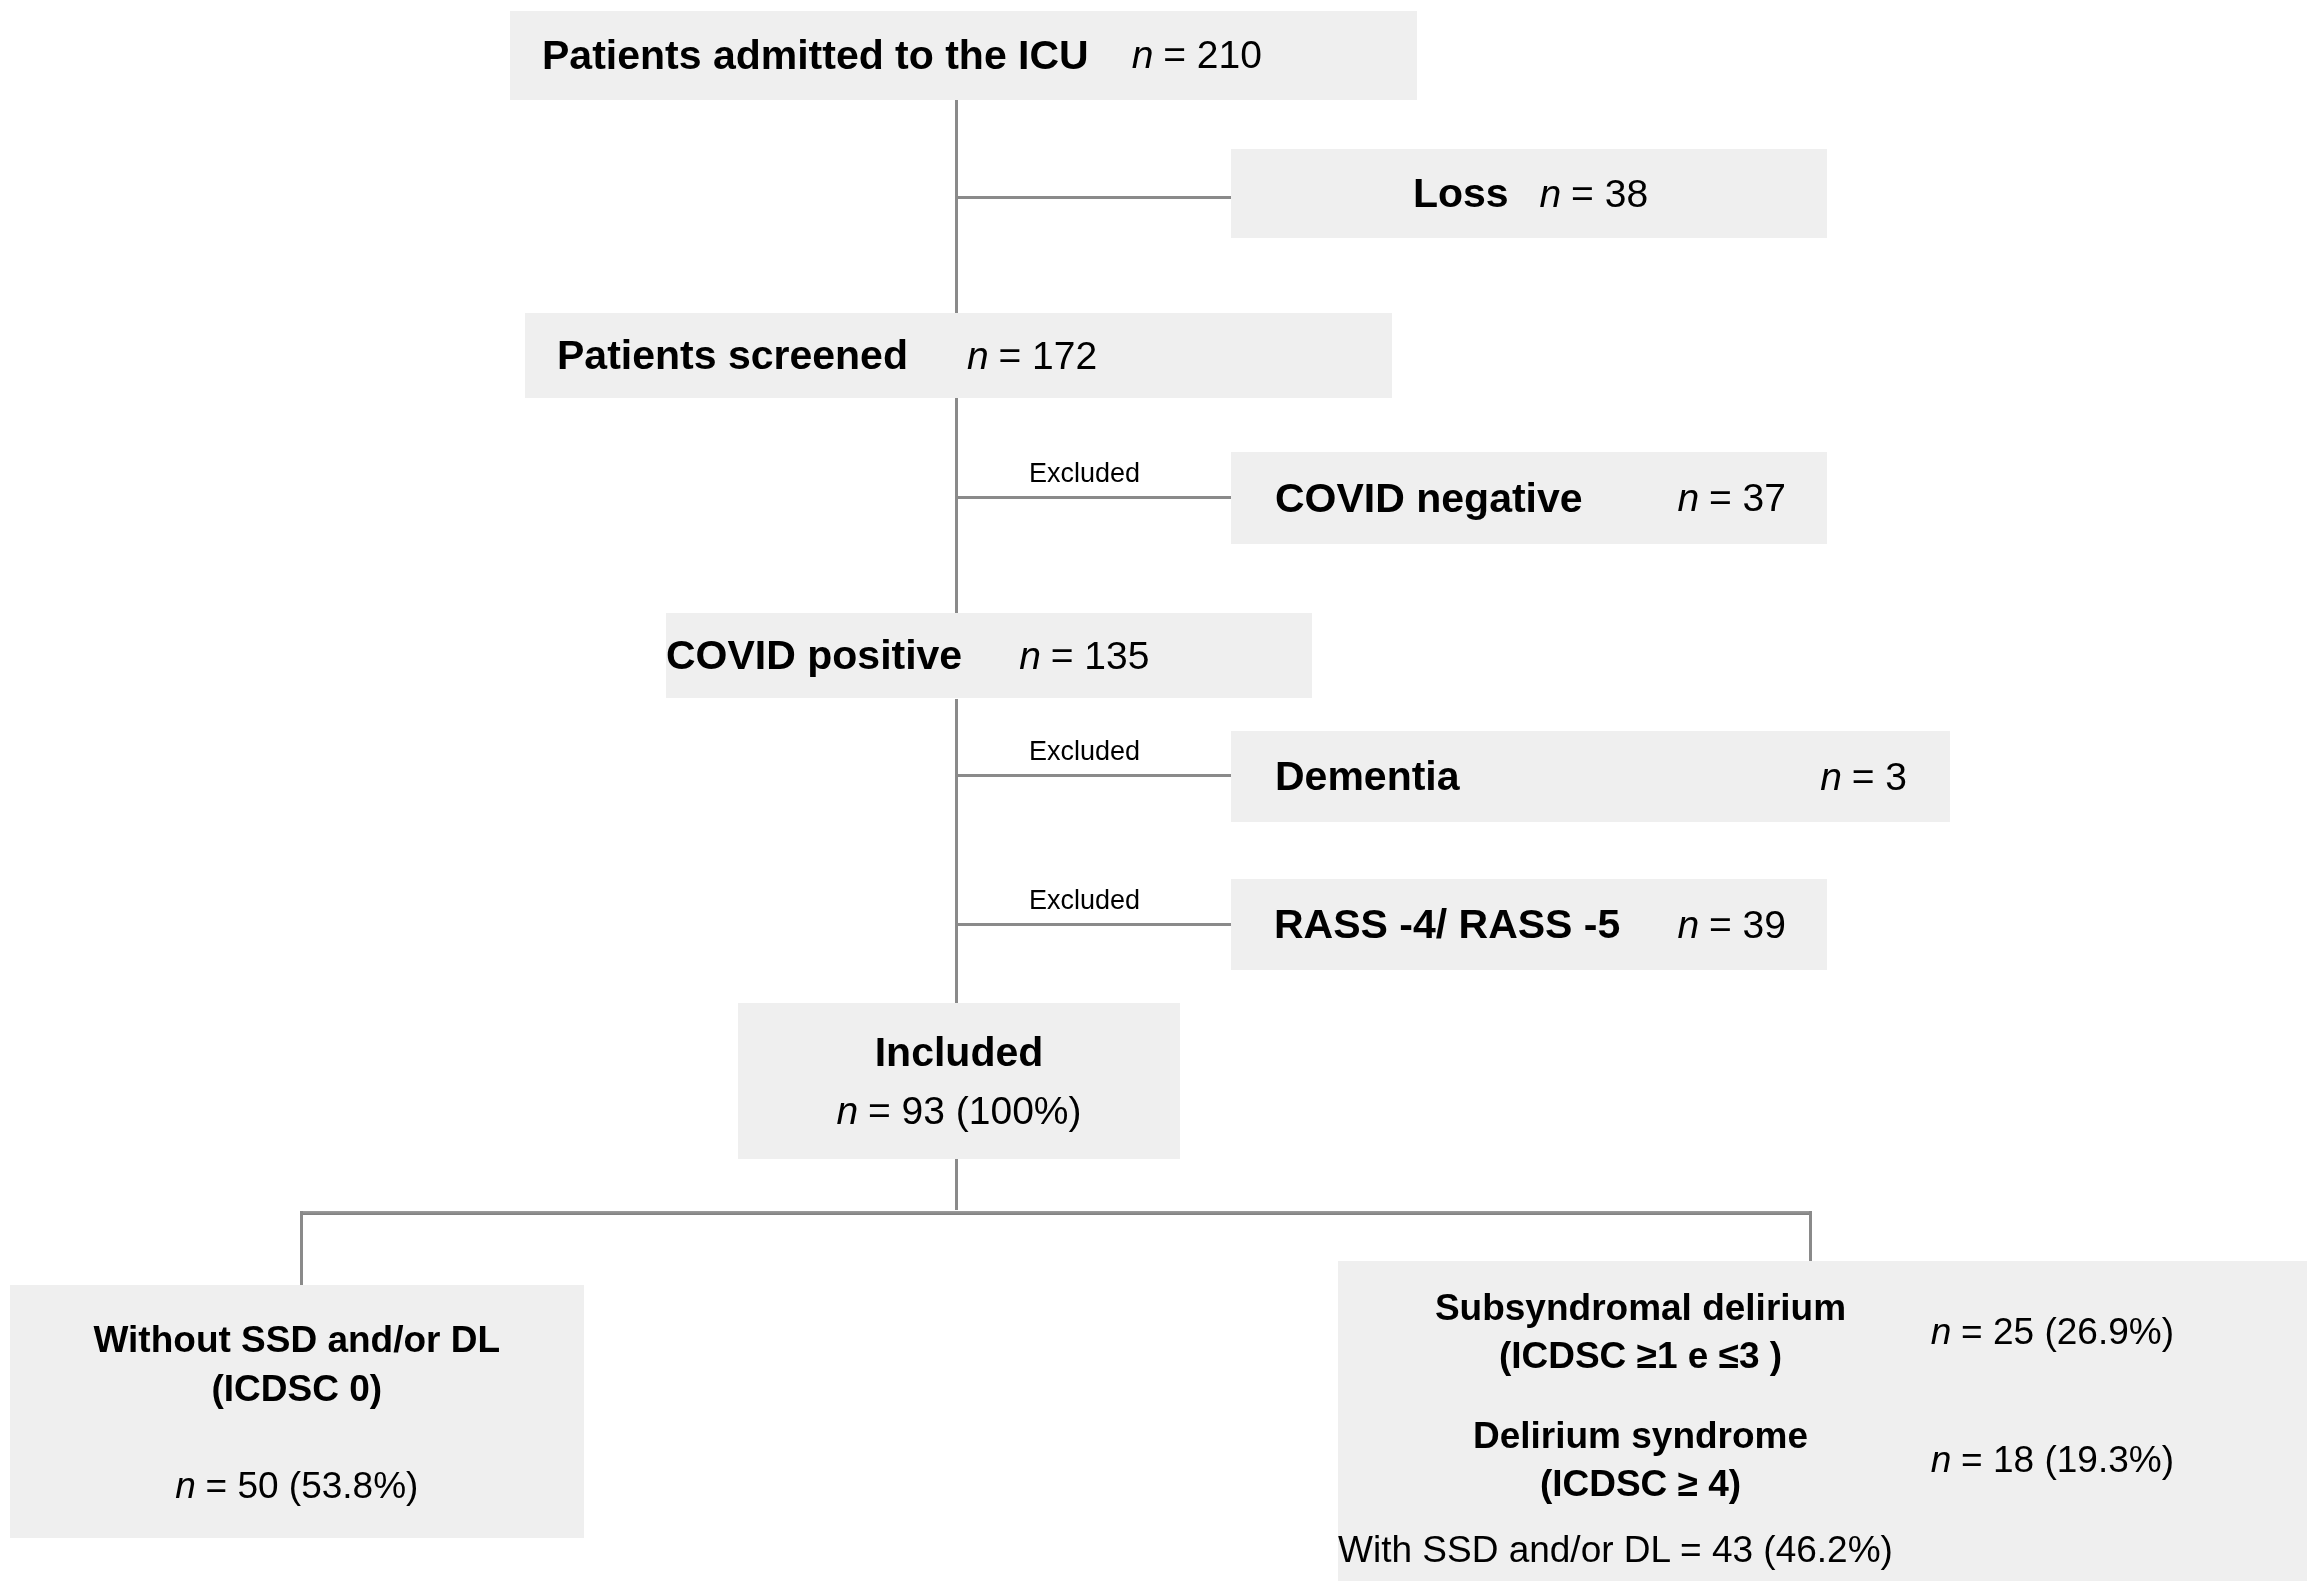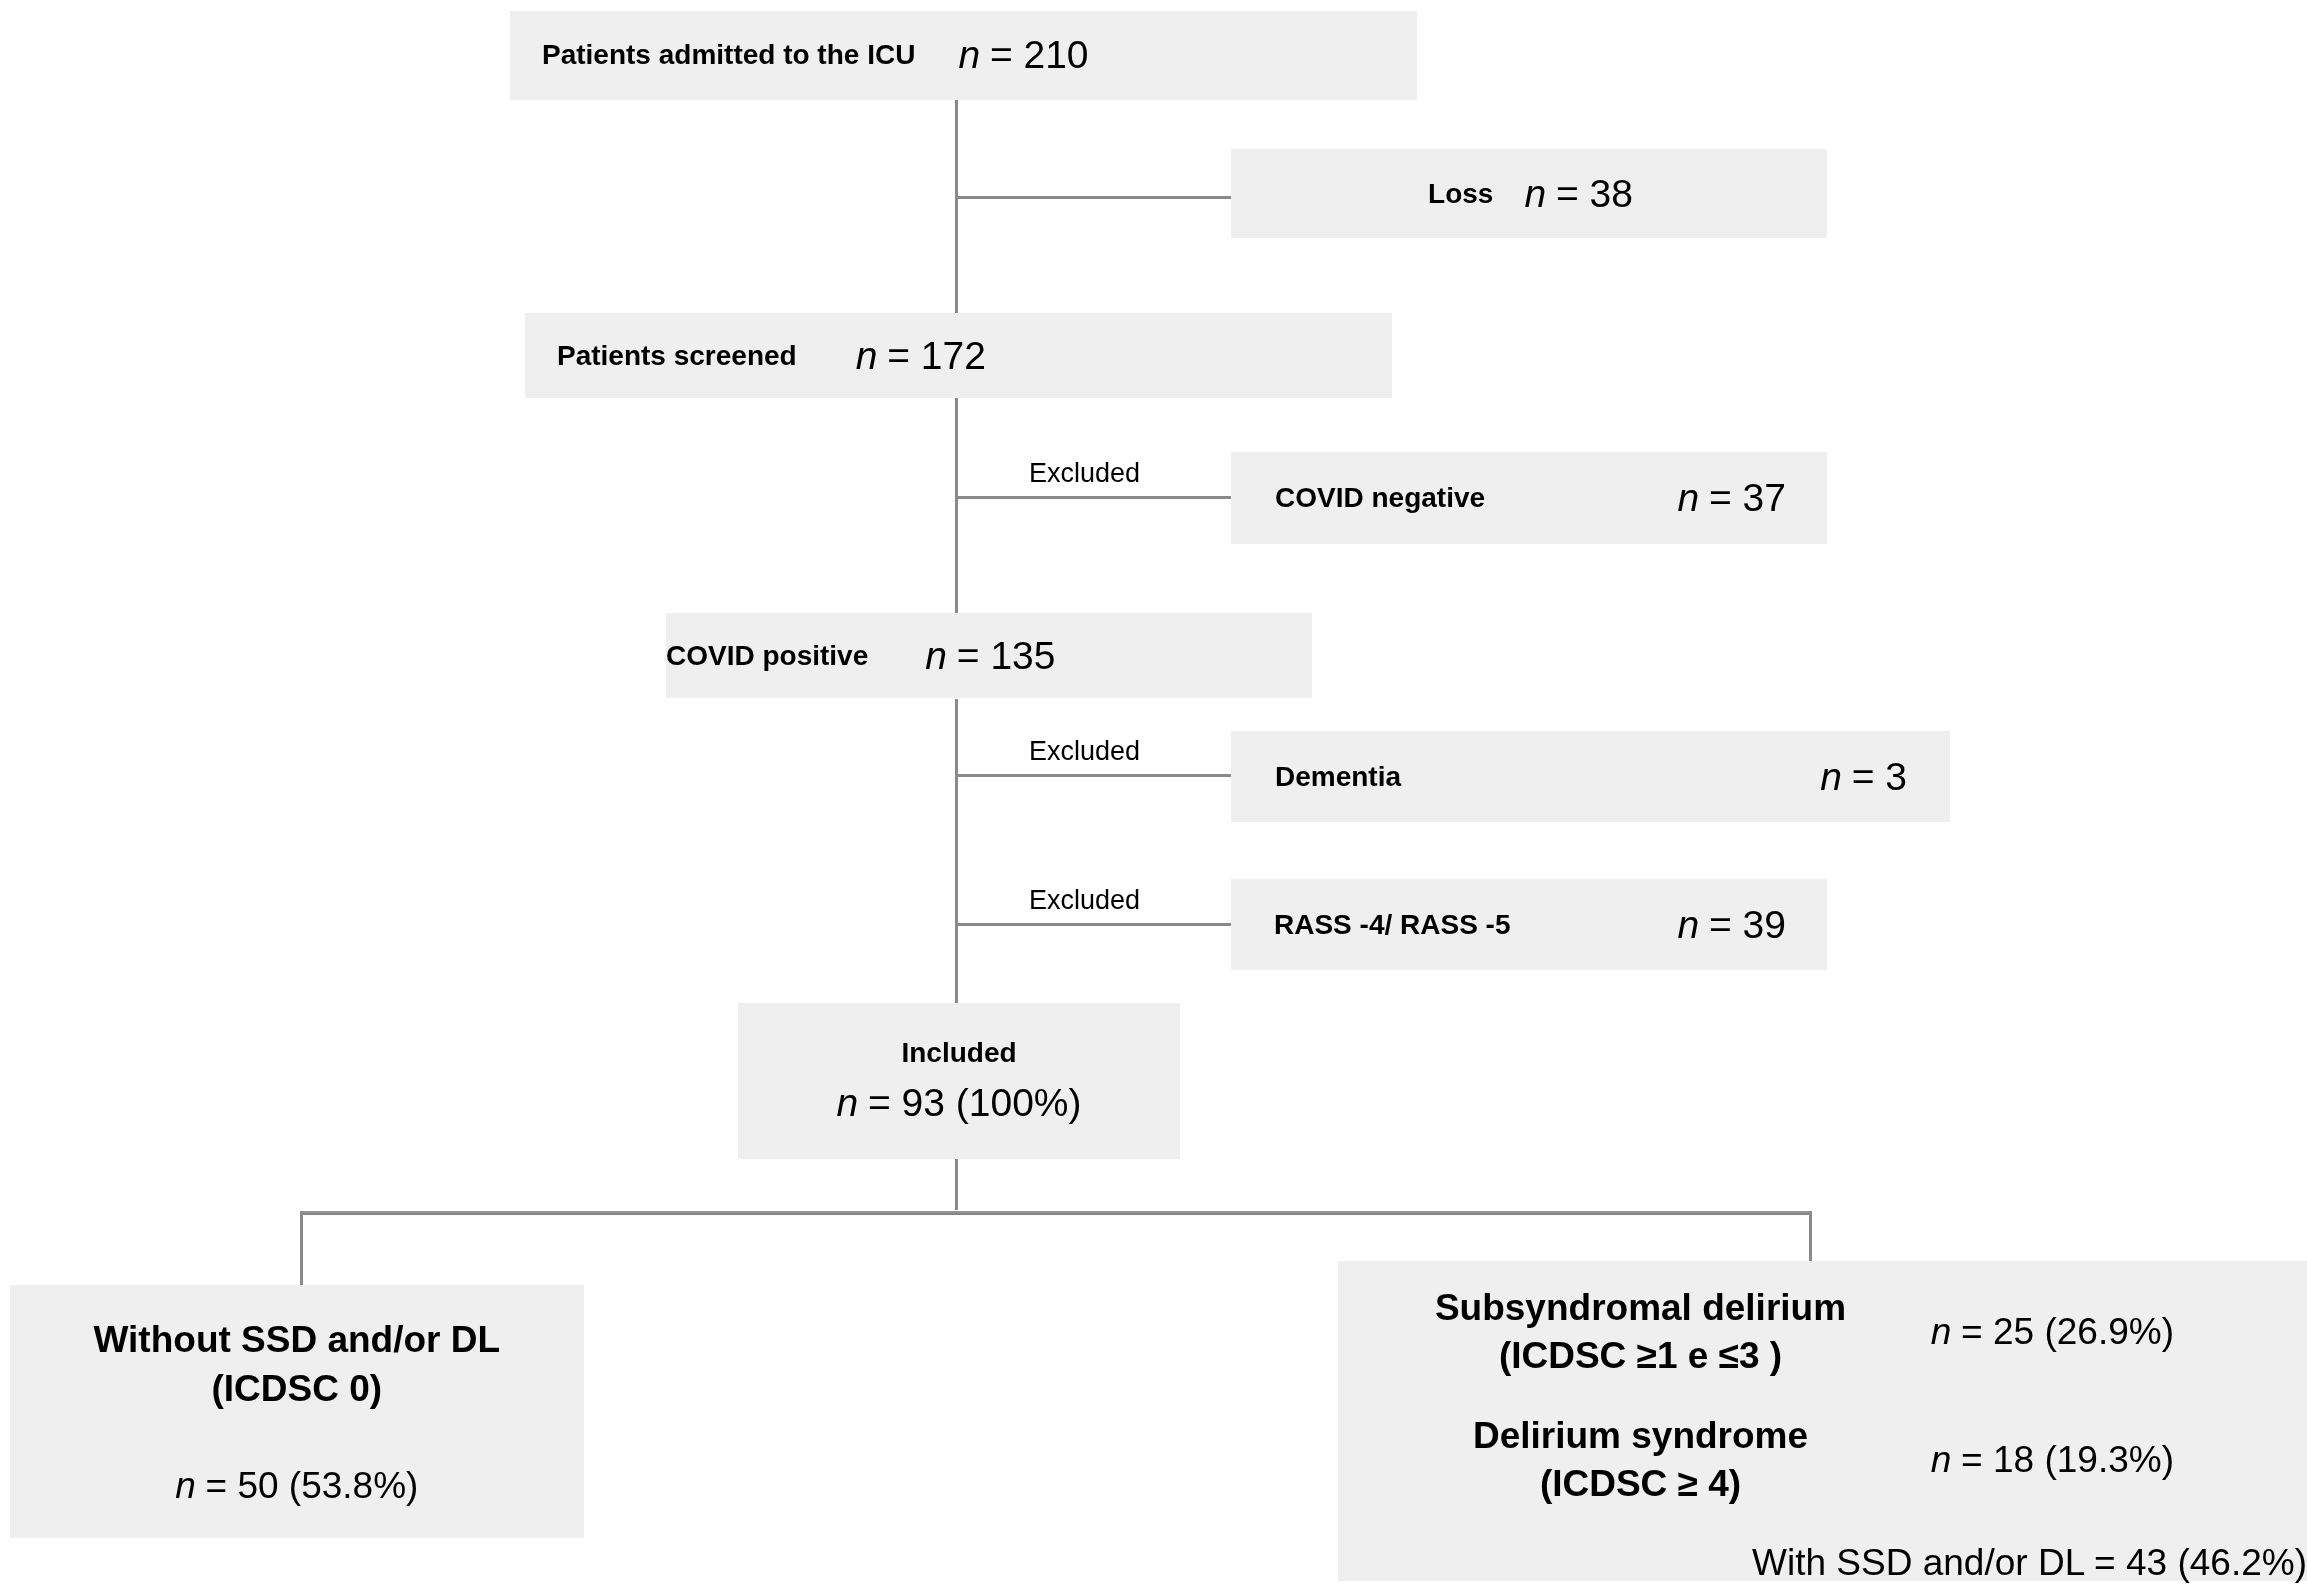--- a/index.html
+++ b/index.html
@@ -18,21 +18,21 @@
   }
   .box {
     position: absolute;
     background: #efefef;
     box-sizing: border-box;
     display: flex;
     align-items: center;
   }
   .lbl {
     font-weight: bold;
-    font-size: 28px;
+    font-size: 41px;
     white-space: nowrap;
   }
   .nv {
     display: inline-flex;
     align-items: baseline;
     font-size: 39px;
     white-space: nowrap;
   }
   .nsym { font-style: italic; margin-right: 9.8px; }
   .line { position: absolute; background: #8a8a8a; }
@@ -80,23 +80,23 @@
     font-size: 37px;
     line-height: 1.3;
   }
   .rcol div { white-space: nowrap; }
   .rval {
     margin-left: auto;
     margin-right: 133px;
     font-size: 37px;
   }
   .rtotal {
-    text-align: right;
-    font-size: 37px;
-    margin-top: 22px;
+    text-align: left;
+    font-size: 37px;
+    margin-top: 9px;
   }
 </style>
 </head>
 <body>
 
 <div class="canvas">
 
   <div class="line" style="left:955px; top:100px; width:2.7px; height:213px;"></div>
   <div class="line" style="left:956px; top:196px; width:276px; height:2.7px;"></div>
   <div class="line" style="left:955px; top:398px; width:2.7px; height:215px;"></div>

